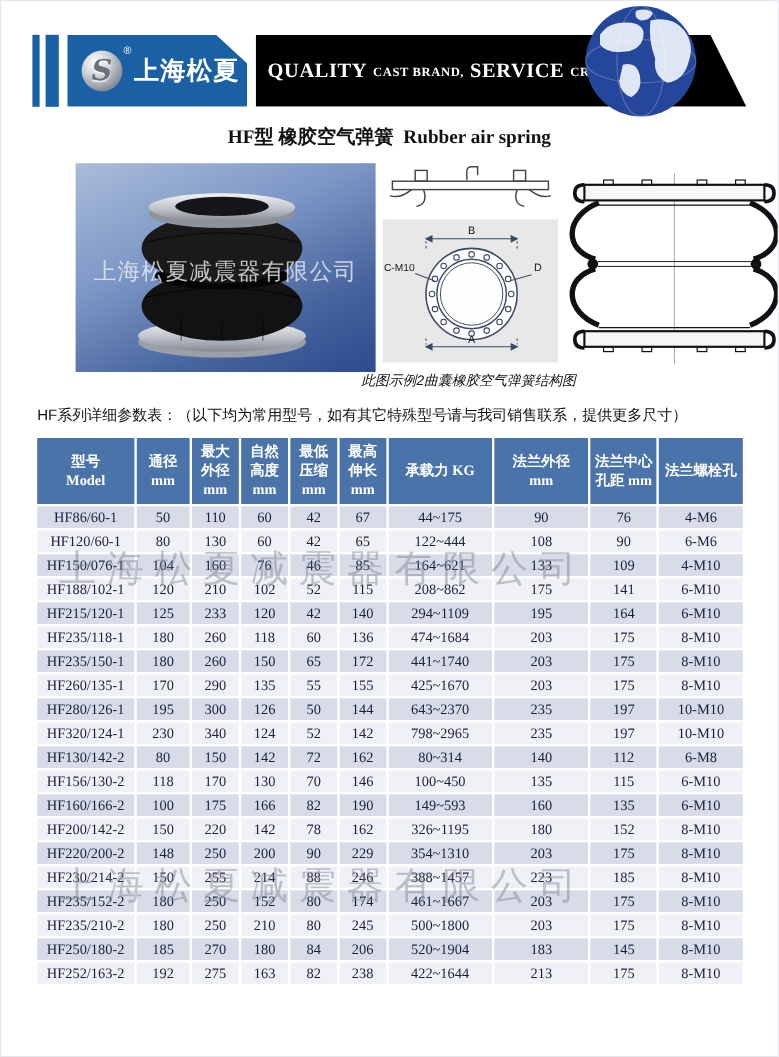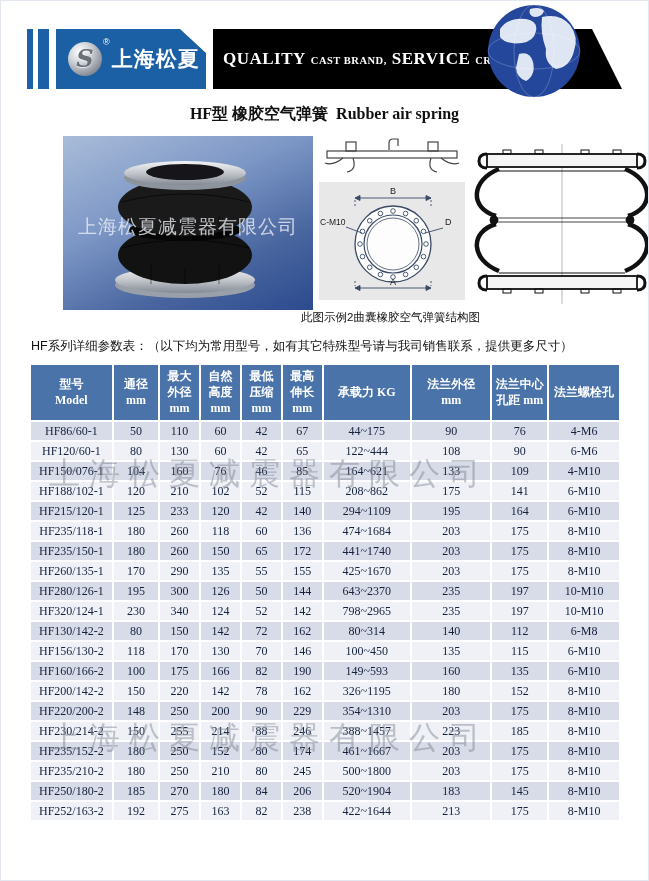--- a/index.html
+++ b/index.html
@@ -31,21 +31,21 @@
   
   .figures{display:flex;margin:11px 0 0 62px;align-items:flex-start;}
   .photo{position:relative;width:250px;height:174px;flex:none;
          background:linear-gradient(155deg,#a9bcd9 0%,#7d97c6 38%,#48659f 72%,#2c4a8e 100%);}
   .photo-wm{position:absolute;top:50%;left:0;width:100%;transform:translateY(-35%);
             text-align:center;color:rgba(235,238,242,.8);font-size:19px;letter-spacing:1px;
             white-space:nowrap;}
   .mid-col{width:146px;flex:none;margin-left:6px;}
   .flange-box{background:#e8e8e8;}
   .right-diagram{flex:none;margin:8px 0 0 4px;}
-  .caption{margin:0 0 0 300px;font-size:11.5px;color:#111;}
+  .caption{margin:0 0 0 300px;font-size:11.5px;color:#111;font-style:italic;}
   
   .intro{margin:13px 0 0 30px;font-size:12.5px;color:#111;}
   
   table.spec{border-collapse:collapse;margin:8px 0 0 28px;width:592px;table-layout:fixed;}
   table.spec th{background:#4a73a9;color:#fff;font:700 12px "Liberation Serif",serif;
                 white-space:pre-line;text-align:center;vertical-align:middle;
                 border:2px solid #fff;padding:3px 1px;height:47px;line-height:1.35;}
   table.spec td{font:12px "Liberation Serif",serif;color:#14213d;text-align:center;
                 border:2px solid #fff;padding:0 1px;height:18px;line-height:1;}
   table.spec tr:nth-child(odd) td{background:#d8dbe8;}

